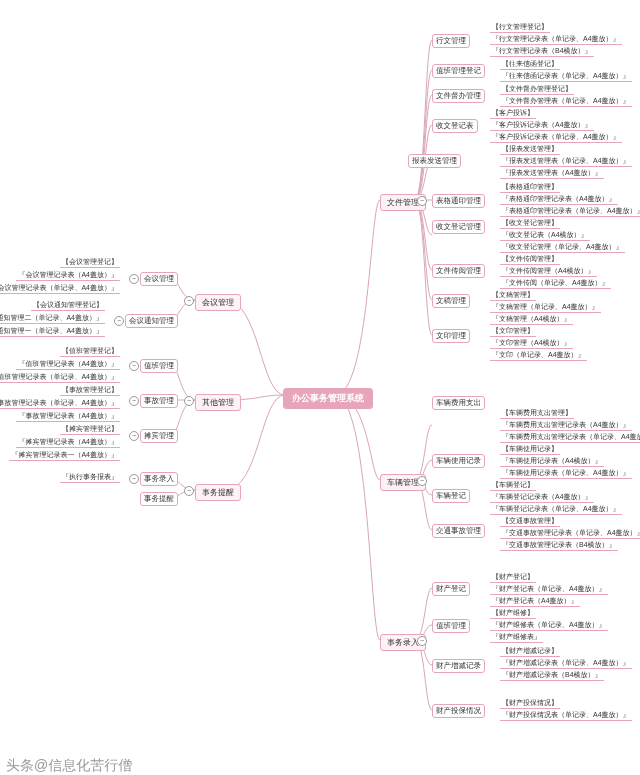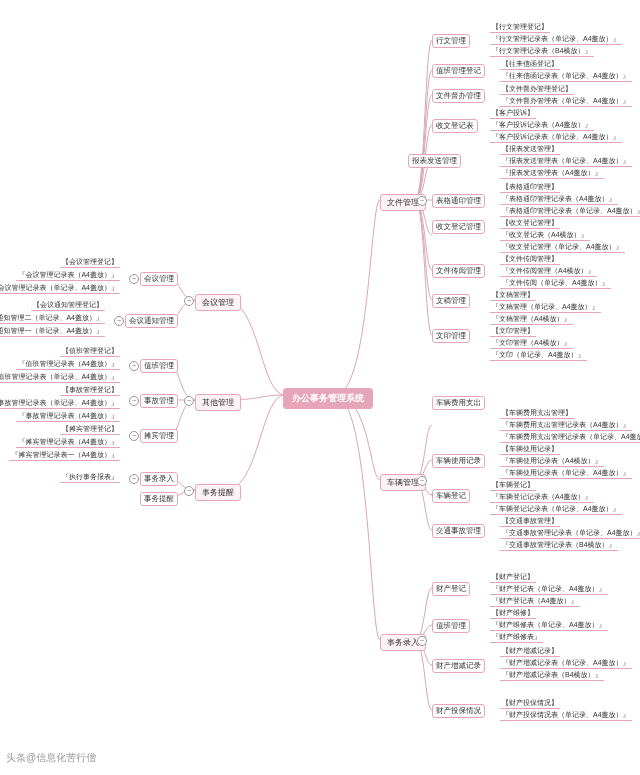--- a/index.html
+++ b/index.html
@@ -5,21 +5,21 @@
 body{margin:0;background:#fff;font-family:"Microsoft YaHei",sans-serif;font-size:8px;color:#333;width:640px}
 .canvas{position:relative;width:640px;height:775px;overflow:hidden}
 .node{position:absolute;border:1px solid #e6a5b8;border-radius:3px;padding:1px 4px;background:#fff;white-space:nowrap}
 .root{background:#e6a5b8;color:#fff;font-weight:bold;padding:3px 8px;font-size:9px}
 .branch{background:#fdf2f5;font-size:8px;padding:2px 6px}
 .sub{font-size:7.5px;padding:1px 3px}
 .leaf{font-size:7px;border-bottom:1px solid #e6a5b8;border-top:none;border-left:none;border-right:none;border-radius:0;padding:0 2px;background:transparent}
 .tog{position:absolute;width:8px;height:8px;border:1px solid #999;border-radius:50%;background:#fff;font-size:7px;line-height:7px;text-align:center;color:#666}
 svg{position:absolute;top:0;left:0;width:640px;height:775px;pointer-events:none}
 path{stroke:#d9a5b8;stroke-width:1;fill:none}
-.footer{position:absolute;bottom:10px;left:6px;font-size:10px;color:#999}
+.footer{position:absolute;bottom:0;left:6px;font-size:14px;color:#999}
 </style>
 </head>
 <body>
 
 <div class="canvas">
 <svg>
 
 <path d="M285 395 C260 395 260 300 225 300"></path>
 <path d="M285 395 C260 395 260 400 225 400"></path>
 <path d="M285 395 C260 395 260 490 225 490"></path>

